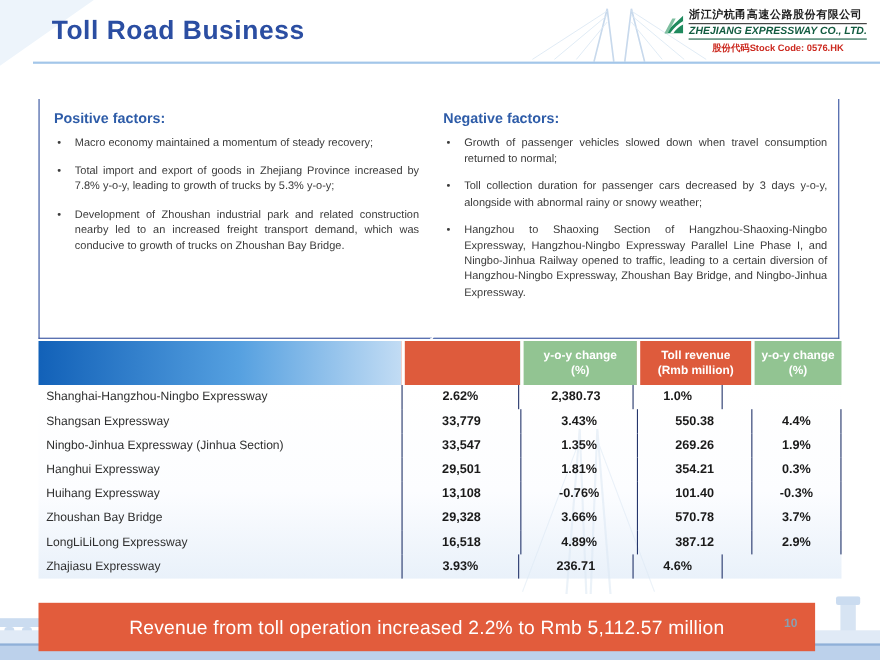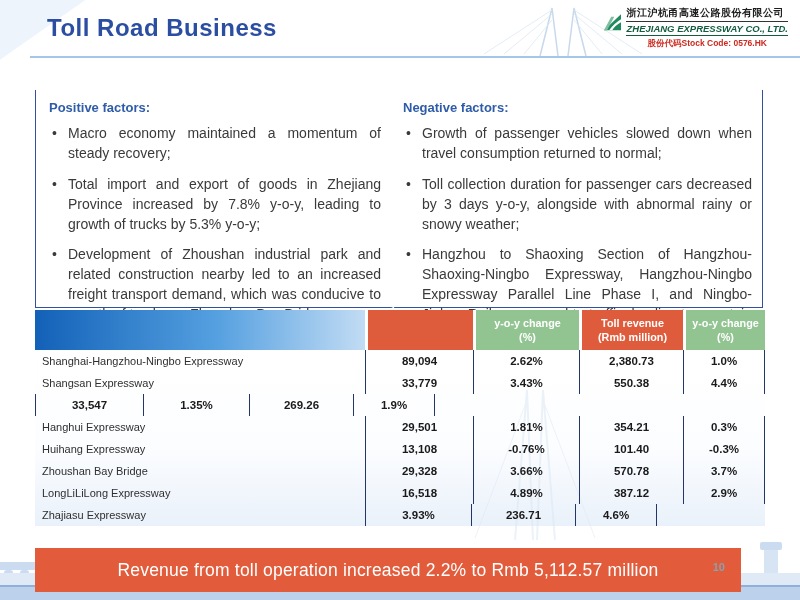--- a/index.html
+++ b/index.html
@@ -55,21 +55,21 @@
     position:absolute; left:35px; top:90px; width:728px; height:218px; z-index:2;
     border:1px solid #33509E; border-top:none; background:#fff;
     display:flex; box-sizing:border-box; padding:8px 10px 0 13px; gap:22px;
   }
   .fcol { flex:1; }
   .fcol-pos { max-width:332px; }
   .fhead { font-size:13px; font-weight:bold; color:#2E5CA8; margin:2px 0 9px 0; }
   ul.bullets { list-style:none; margin:0; padding:0; }
   ul.bullets li {
     position:relative; padding-left:19px; margin-bottom:11px;
-    font-size:14px; line-height:1.42; color:#3A3A3A; text-align:justify;
+    font-size:10px; line-height:1.42; color:#3A3A3A; text-align:justify;
   }
   ul.bullets li::before { content:"\2022"; position:absolute; left:3px; top:0; color:#3A3A3A; }
   
   .toll-table { position:absolute; left:35px; top:310px; width:730px; z-index:2; }
   .thead { display:flex; height:40px; }
   .th {
     color:#fff; font-weight:bold; font-size:10.8px; line-height:1.3; text-align:center;
     display:flex; flex-direction:column; justify-content:center; box-sizing:border-box;
   }
   .th-name { width:330px; background:linear-gradient(90deg,#1261B8 0%,#55A0E0 55%,#C2DCF4 100%); }
@@ -190,33 +190,33 @@
     </div>
     <div class="tbody">
       <svg class="bridge-table" width="140" height="170" viewBox="0 0 140 170">
         <g stroke="#DCE8F4" stroke-width="2" fill="none">
           <path d="M50 170 L62 20 L68 170 M90 170 L78 20 L72 170"></path>
           <path d="M62 30 L10 168 M78 30 L130 168" stroke-width="1"></path>
         </g>
       </svg>
       <div class="row">
         <div class="cell cell-name">Shanghai-Hangzhou-Ningbo Expressway</div>
-        <div class="cell cell-num cn1">89,094</div>
         <div class="cell cell-num cn2">2.62%</div>
         <div class="cell cell-num cn3">2,380.73</div>
         <div class="cell cell-num cn4">1.0%</div>
       </div>
       <div class="row">
         <div class="cell cell-name">Shangsan Expressway</div>
         <div class="cell cell-num cn1">33,779</div>
         <div class="cell cell-num cn2">3.43%</div>
         <div class="cell cell-num cn3">550.38</div>
         <div class="cell cell-num cn4">4.4%</div>
       </div>
       <div class="row">
+        <div class="cell cell-name">Ningbo-Jinhua Expressway (Jinhua Section)</div>
         <div class="cell cell-num cn1">33,547</div>
         <div class="cell cell-num cn2">1.35%</div>
         <div class="cell cell-num cn3">269.26</div>
         <div class="cell cell-num cn4">1.9%</div>
       </div>
       <div class="row">
         <div class="cell cell-name">Hanghui Expressway</div>
         <div class="cell cell-num cn1">29,501</div>
         <div class="cell cell-num cn2">1.81%</div>
         <div class="cell cell-num cn3">354.21</div>

